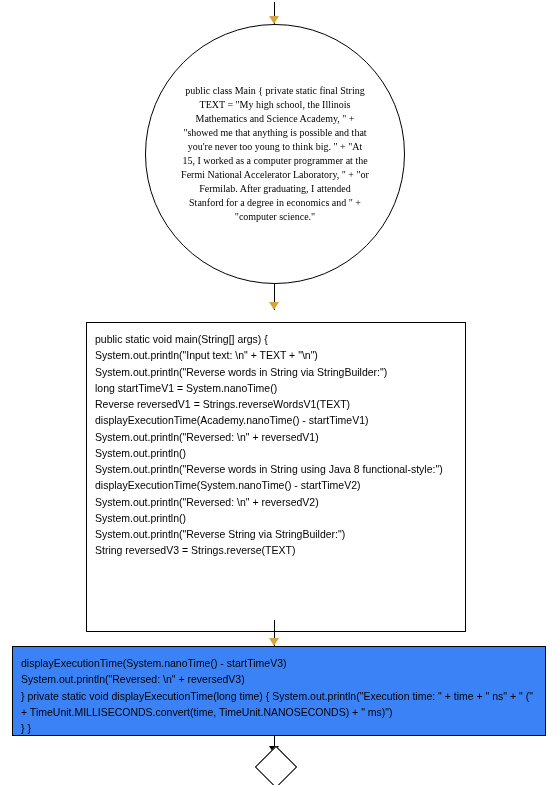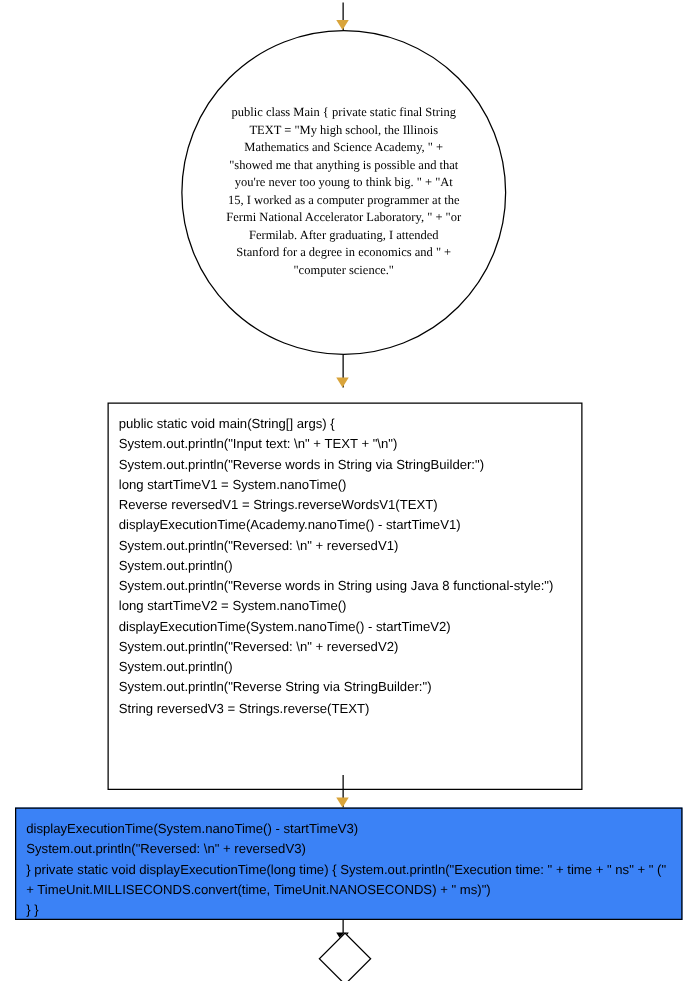--- a/index.html
+++ b/index.html
@@ -164,21 +164,20 @@
   <div class="rect-node-1">
     <div class="code-line">public static void main(String[] args) {</div>
     <div class="code-line">System.out.println("Input text: \n" + TEXT + "\n")</div>
     <div class="code-line">System.out.println("Reverse words in String via StringBuilder:")</div>
     <div class="code-line">long startTimeV1 = System.nanoTime()</div>
     <div class="code-line">Reverse reversedV1 = Strings.reverseWordsV1(TEXT)</div>
     <div class="code-line">displayExecutionTime(Academy.nanoTime() - startTimeV1)</div>
     <div class="code-line">System.out.println("Reversed: \n" + reversedV1)</div>
     <div class="code-line">System.out.println()</div>
     <div class="code-line">System.out.println("Reverse words in String using Java 8 functional-style:")</div>
-    <div class="code-line">long startTimeV2 = System.nanoTime()</div>
     <div class="code-line">displayExecutionTime(System.nanoTime() - startTimeV2)</div>
     <div class="code-line">System.out.println("Reversed: \n" + reversedV2)</div>
     <div class="code-line">System.out.println()</div>
     <div class="code-line">System.out.println("Reverse String via StringBuilder:")</div>
     <div class="code-line">String reversedV3 = Strings.reverse(TEXT)</div>
   </div>
 
   <div class="arrow arrow-3"></div>
   <div class="arrow-head ah-3"></div>
 

